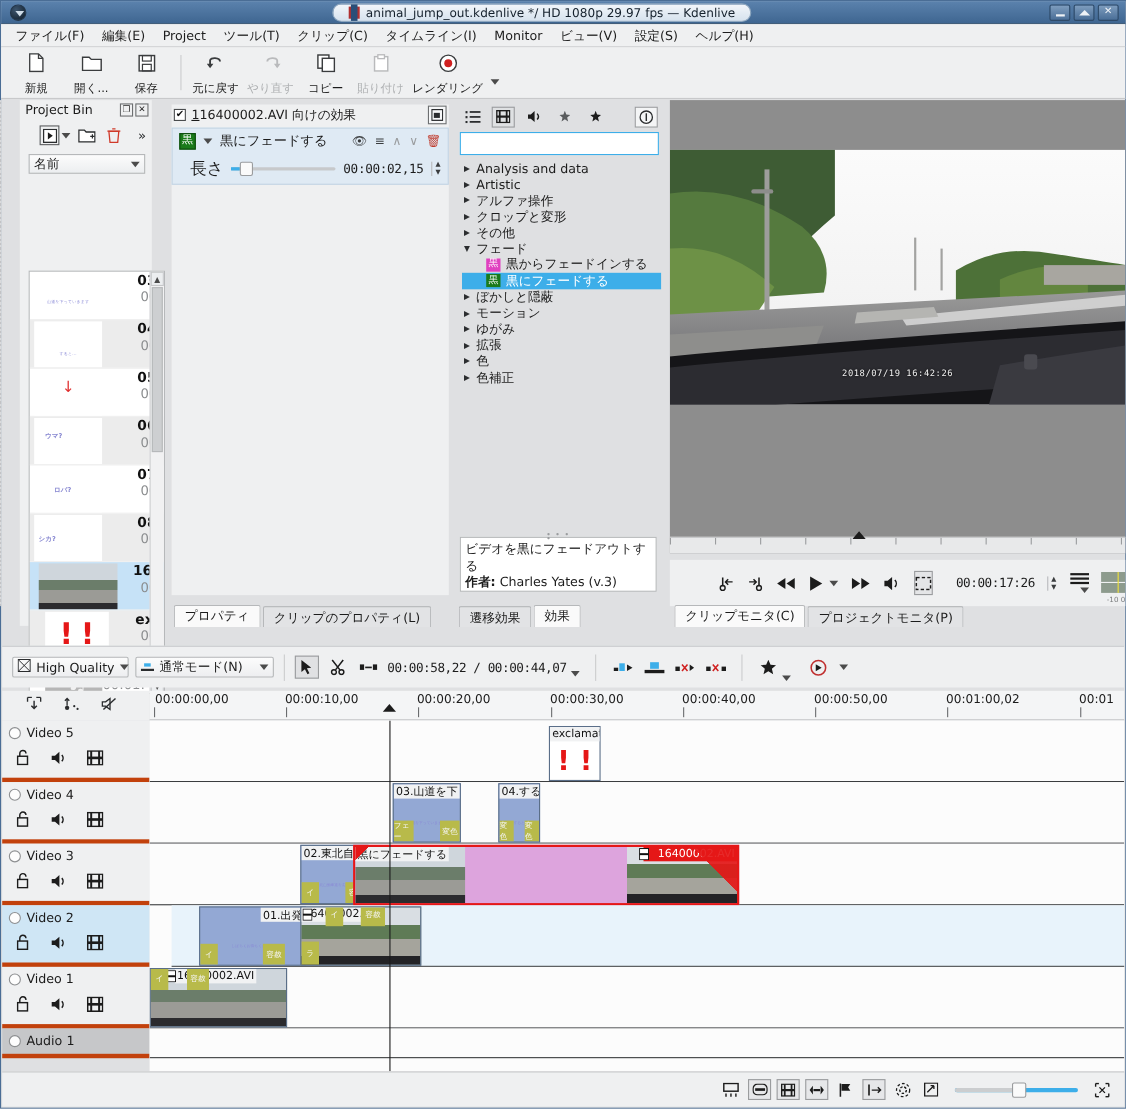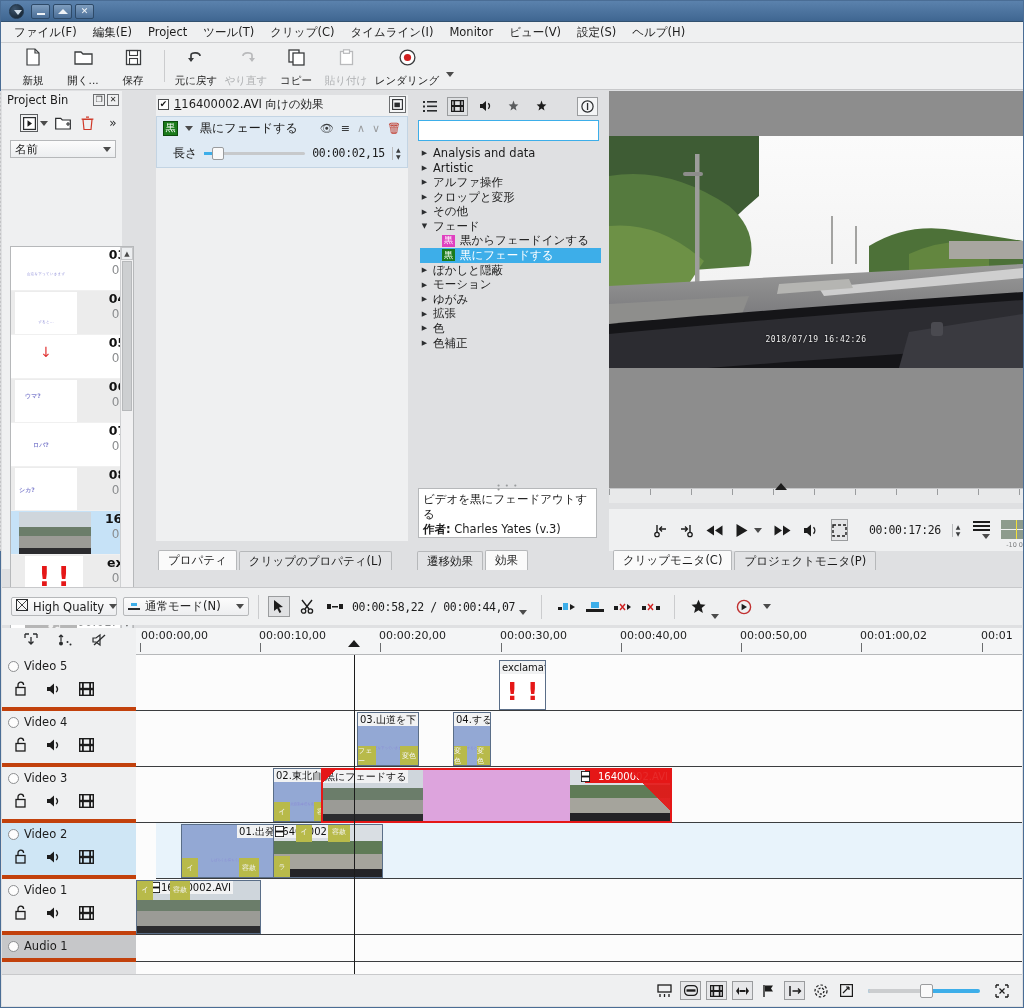--- a/index.html
+++ b/index.html
@@ -56,21 +56,21 @@
     padding-top:2px; }
   .tool .ic { height:19px; display:flex;align-items:flex-end; }
   .tool .lb { font-size:10.5px; color:#1b1b1b; white-space:nowrap;}
   .tool.dim .lb { color:#aeb0b2; }
   .tb-sep { width:1px;height:32px;background:#cbccce;margin:0 5px; }
   .tool.wide { width:70px; }
   .arrow-dn { width:0;height:0;border-left:4px solid transparent;
     border-right:4px solid transparent;border-top:5px solid #4b4b4b; }
 
   
-  .binpanel { position:absolute; left:1px; top:90px; width:120px; height:478px; background:#eff0f1; }
+  .binpanel { position:absolute; left:17px; top:90px; width:120px; height:478px; background:#eff0f1; }
   .panel-head { height:17px; display:flex;align-items:center;
      padding:0 3px 0 5px; font-size:11.5px; }
   .panel-head .ttl { flex:1; }
   .panel-head .pbtn { width:12px;height:12px;margin-left:2px;
      display:flex;align-items:center;justify-content:center;
      font-size:8px;color:#2b2b2b;border:1px solid #6d6f71;}
   .bin-tools { height:30px; display:flex; align-items:center; gap:6px; padding-left:18px;}
   .bt { width:20px;height:18px;display:flex;align-items:center;justify-content:center;}
   .bt.framed{border:1px solid #5b5d5f;}
   .bin-header { margin:2px 6px 0 8px; height:18px; border:1px solid #b6b8ba;
@@ -126,21 +126,21 @@
      display:flex;align-items:center;justify-content:center;}
   .fx-card { margin-top:3px; background:#dfeaf4; border:1px solid #c3d4e3; }
   .fx-hd { height:22px; display:flex; align-items:center; gap:7px; padding:0 6px; }
   .fx-sw { width:15px;height:15px;background:#1a7a1a; border:1px solid #0c4a0c;
      display:flex;align-items:center;justify-content:center;color:#fff;font-size:10px;line-height:1;}
   .fx-nm { flex:1; font-size:12px; }
   .fx-ic { color:#3a3c3e; font-size:11px; }
   .fx-ic.dim{ color:#9a9c9e;}
   .fx-ic.del{ color:#c0392b;}
   .fx-row { height:28px; display:flex; align-items:center; gap:7px; padding:0 6px 0 16px;}
-  .fx-lb { font-size:12px; }
+  .fx-lb { font-size:15px; }
   .slider { flex:1; height:6px; position:relative; }
   .sl-track { position:absolute; left:0; right:0; top:2px; height:3px;
      background:#c7c9cb; border-radius:2px; }
   .sl-fill { position:absolute; left:0; width:8px; top:2px; height:3px; background:#3daee9;}
   .sl-knob { position:absolute; left:8px; top:-3px; width:12px; height:13px;
      background:#fafafa; border:1px solid #9a9c9e; border-radius:2px;}
   .fx-val { font-family:"DejaVu Sans Mono","Liberation Mono",monospace;
      font-size:11.5px; letter-spacing:-.3px;}
   .spin { width:9px; display:flex; flex-direction:column; gap:1px; border-left:1px solid #b8babc; padding-left:3px;}
   .spin i { font-style:normal; font-size:6px; line-height:6px; color:#3a3c3e; }
@@ -264,20 +264,26 @@
      background:repeating-linear-gradient(#d9dadc,#d9dadc 2px,#c2c3c5 2px,#c2c3c5 4px);}
 </style>
 </head>
 <body>
 
 <div id="app">
 
   <div class="titlebar">
     <div class="tb-left">
       <div class="tb-orb"></div>
+    </div>
+    <div class="tb-caption">
+      <div class="tb-capinner">
+        <span class="tb-icon"></span>
+        <span class="tb-title">animal_jump_out.kdenlive */ HD 1080p 29.97 fps — Kdenlive</span>
+      </div>
     </div>
     <div class="tb-btns">
       <div class="tb-btn">
         <span style="display:block;width:8px;height:2px;background:#eef2f6;margin-top:6px;"></span>
       </div>
       <div class="tb-btn">
         <span style="display:block;width:0;height:0;border-left:5px solid transparent;border-right:5px solid transparent;border-bottom:5px solid #eef2f6;"></span>
       </div>
       <div class="tb-btn">✕</div>
     </div>

